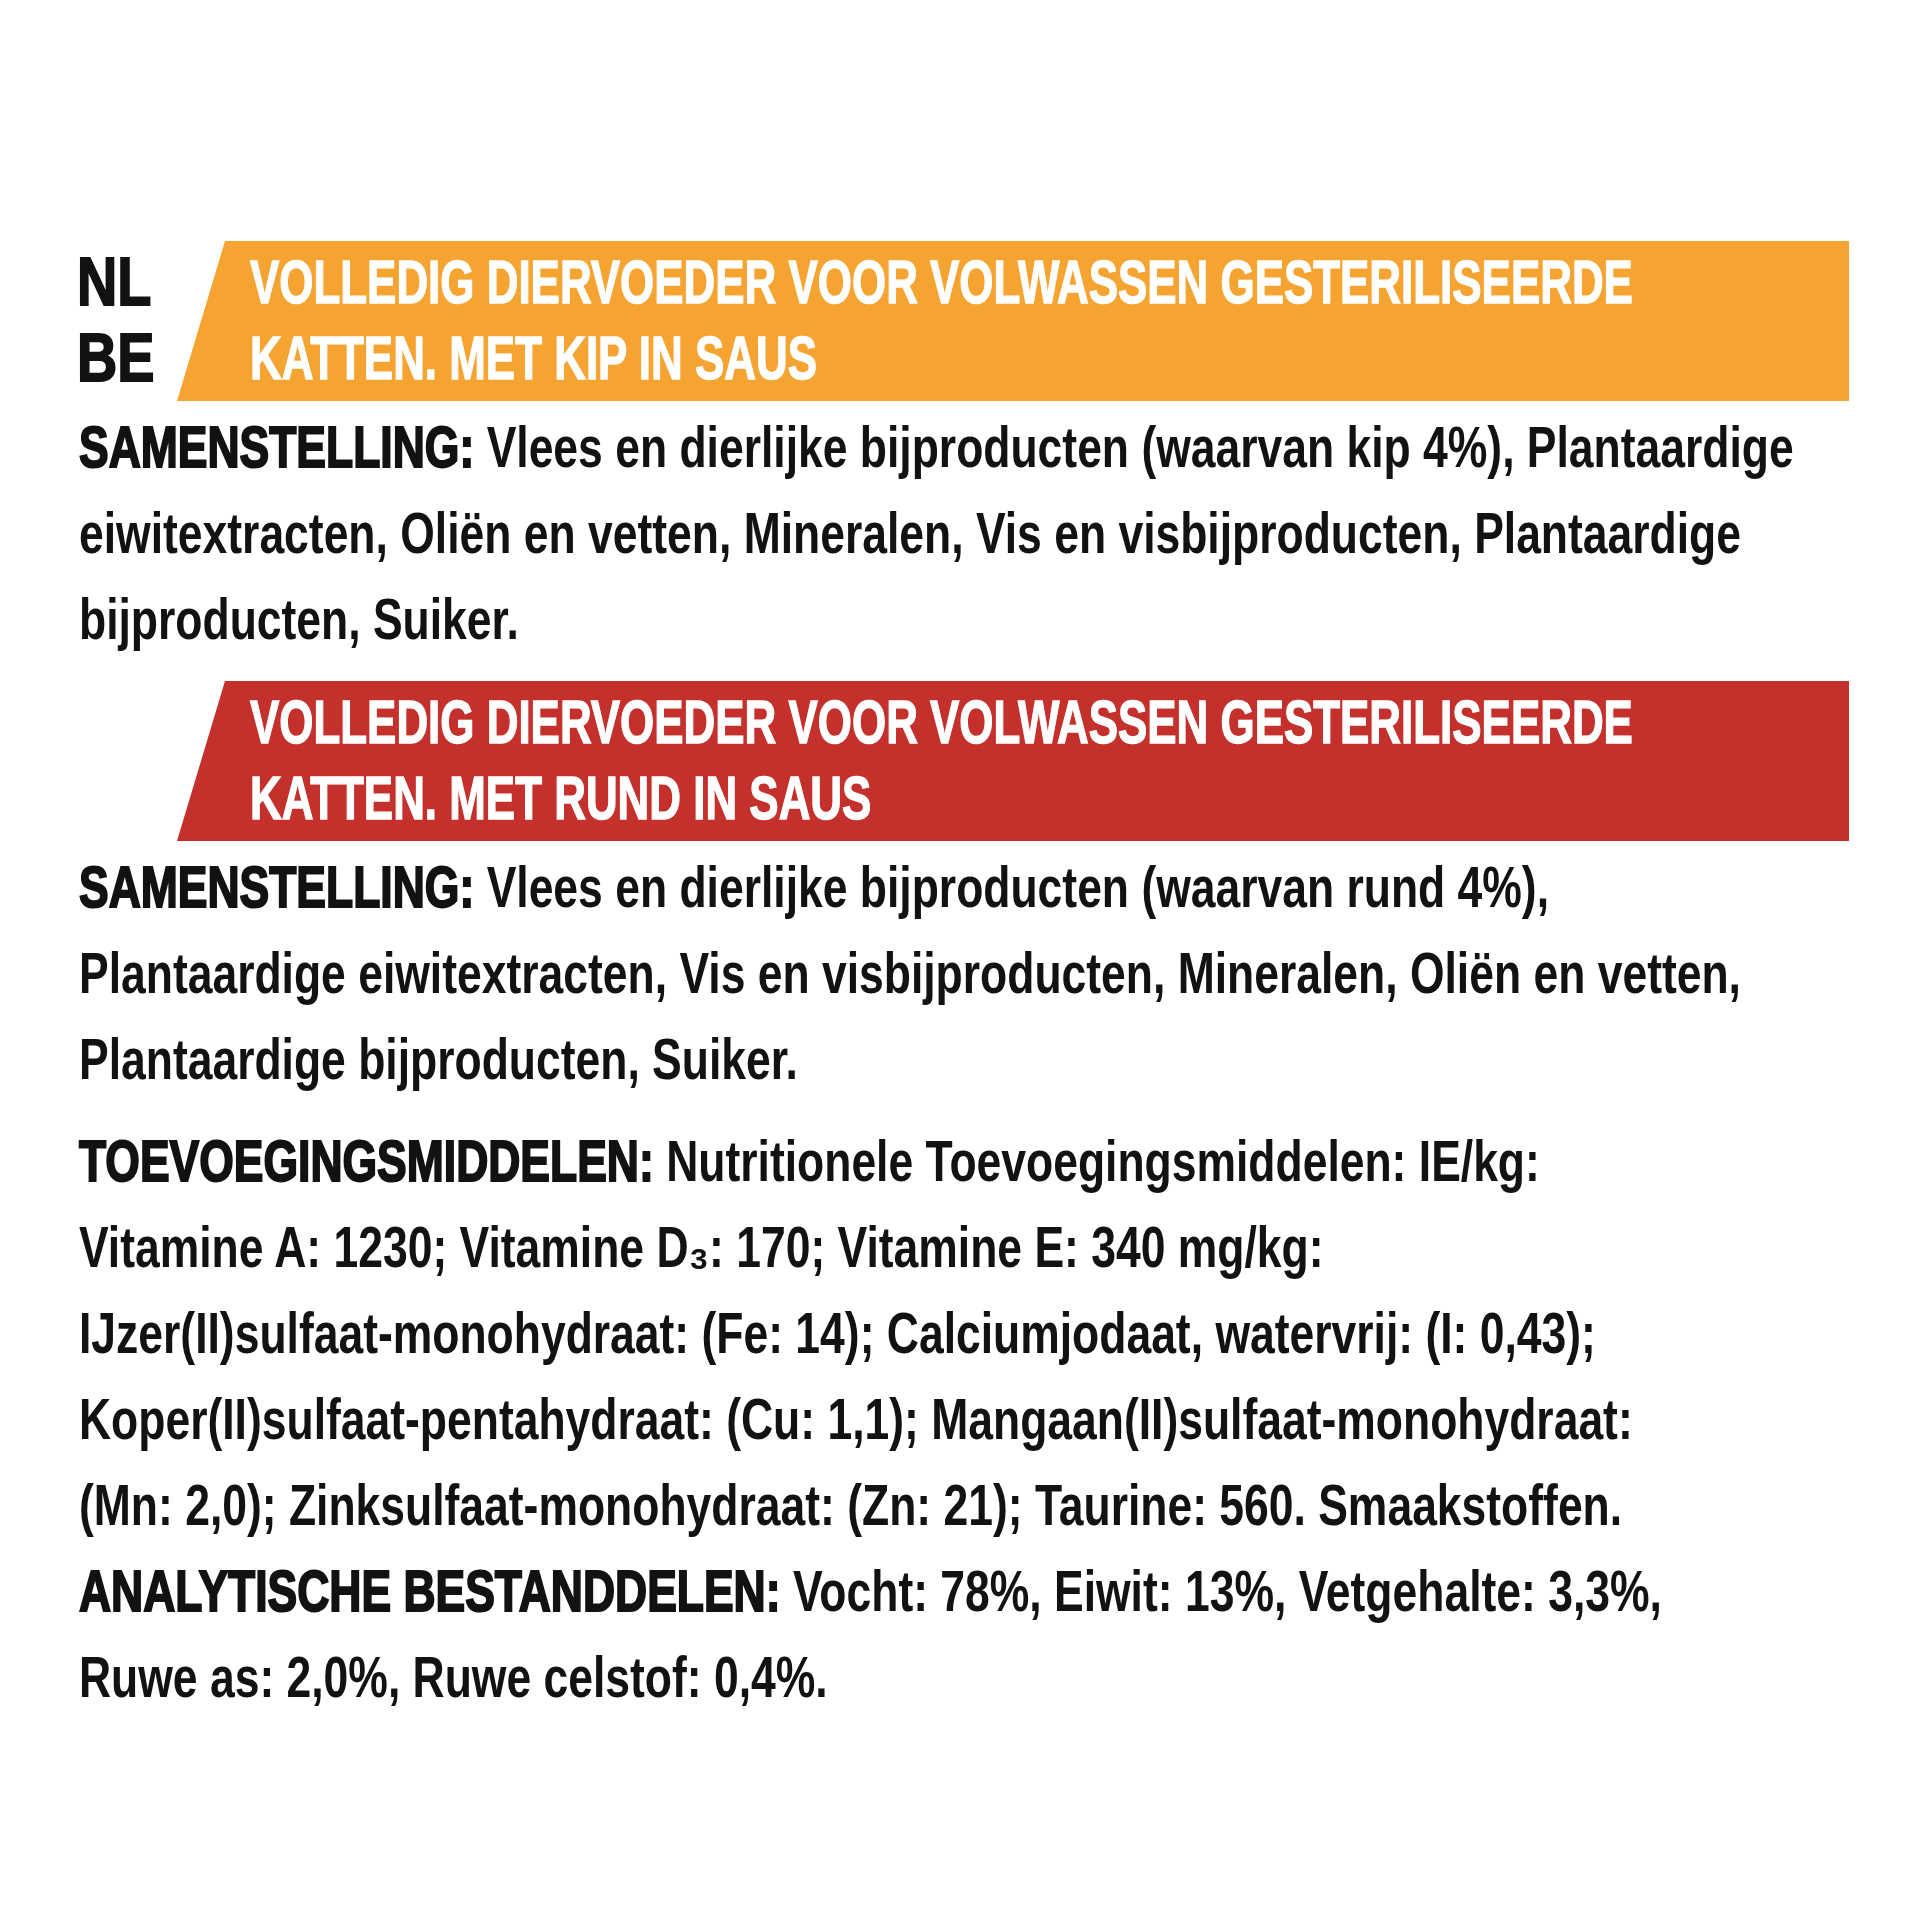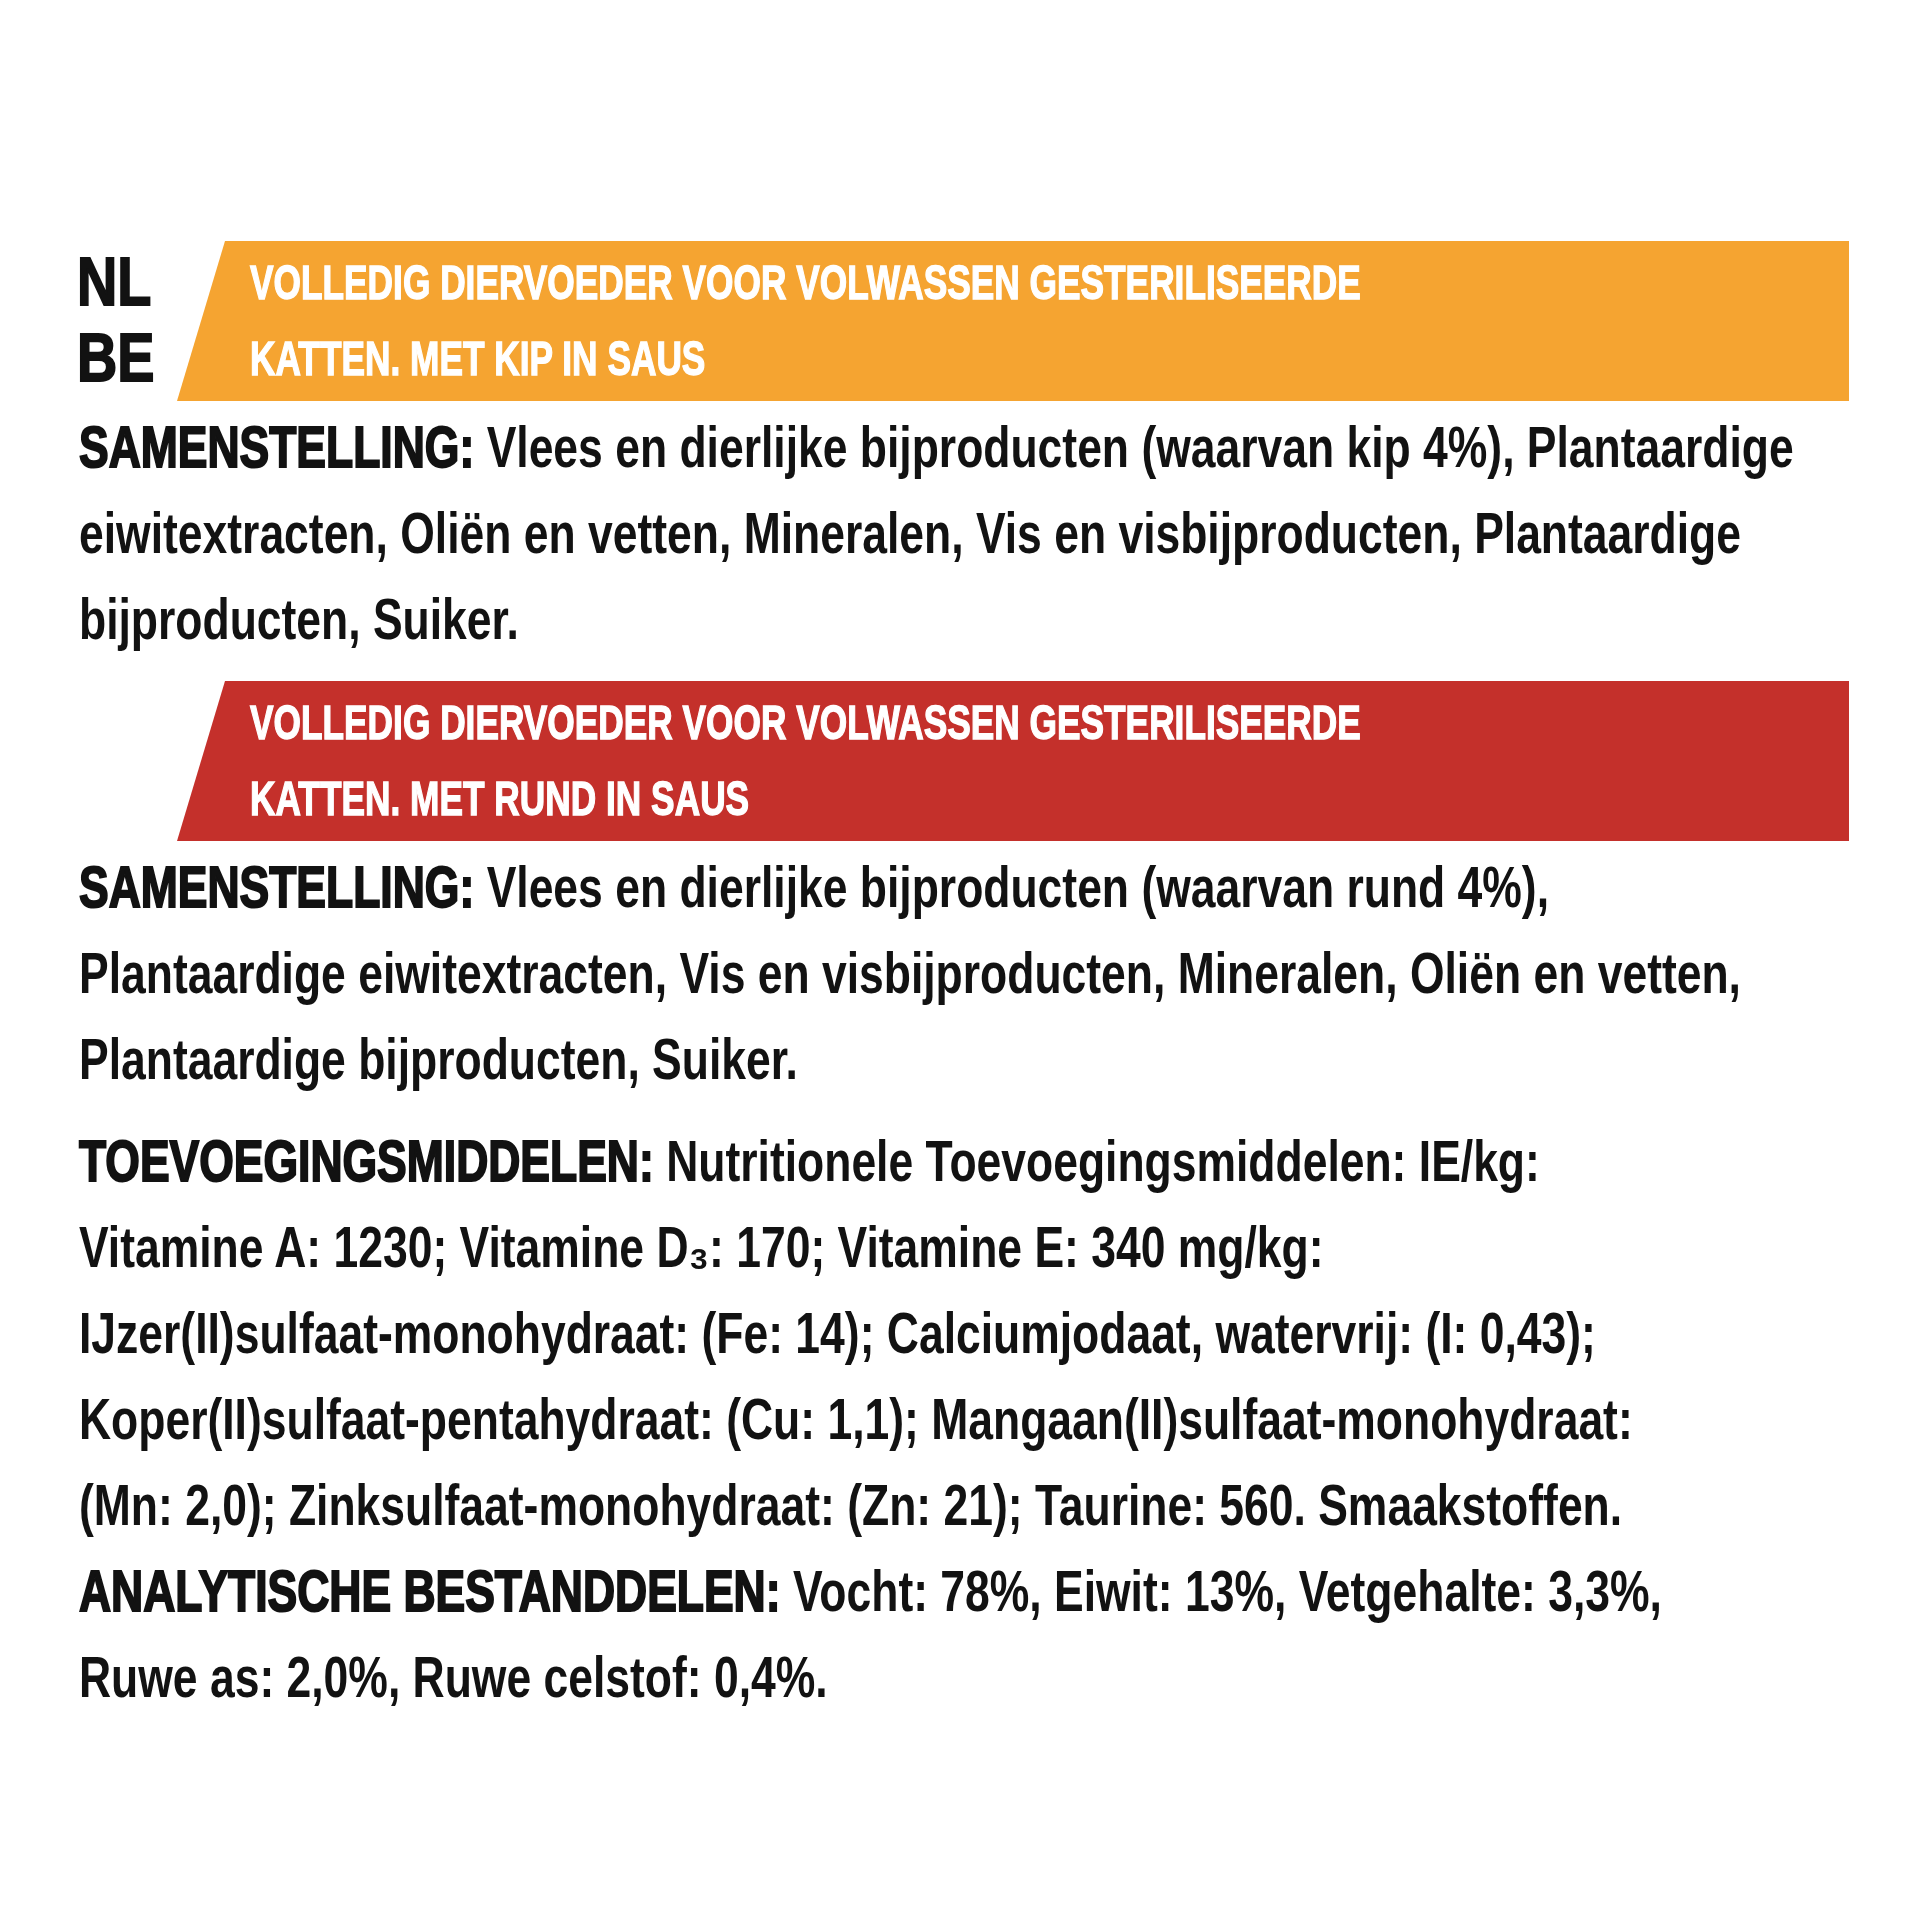--- a/index.html
+++ b/index.html
@@ -12,21 +12,21 @@
   .region{position:absolute;left:77px;top:243px;font-size:68px;line-height:76px;font-weight:700;}
   .region .rline{
     transform:scaleX(0.82);transform-origin:0 50%;white-space:nowrap;
     -webkit-text-stroke:1.9px #121212;
   }
 
   
   .banner{
     position:absolute;left:177px;width:1672px;height:160px;
     padding:3.1px 0 0 73px;box-sizing:border-box;
-    color:#ffffff;font-weight:700;font-size:49px;line-height:76px;
+    color:#ffffff;font-weight:700;font-size:61px;line-height:76px;
     clip-path:polygon(48px 0,100% 0,100% 100%,0 100%);
   }
   .banner--kip{top:241px;background:#F5A431;}
   .banner--rund{top:681px;background:#C4302B;}
   .bline{
     transform:scaleX(0.72);transform-origin:0 50%;white-space:nowrap;
     -webkit-text-stroke:1.4px #ffffff;
   }
 
   

